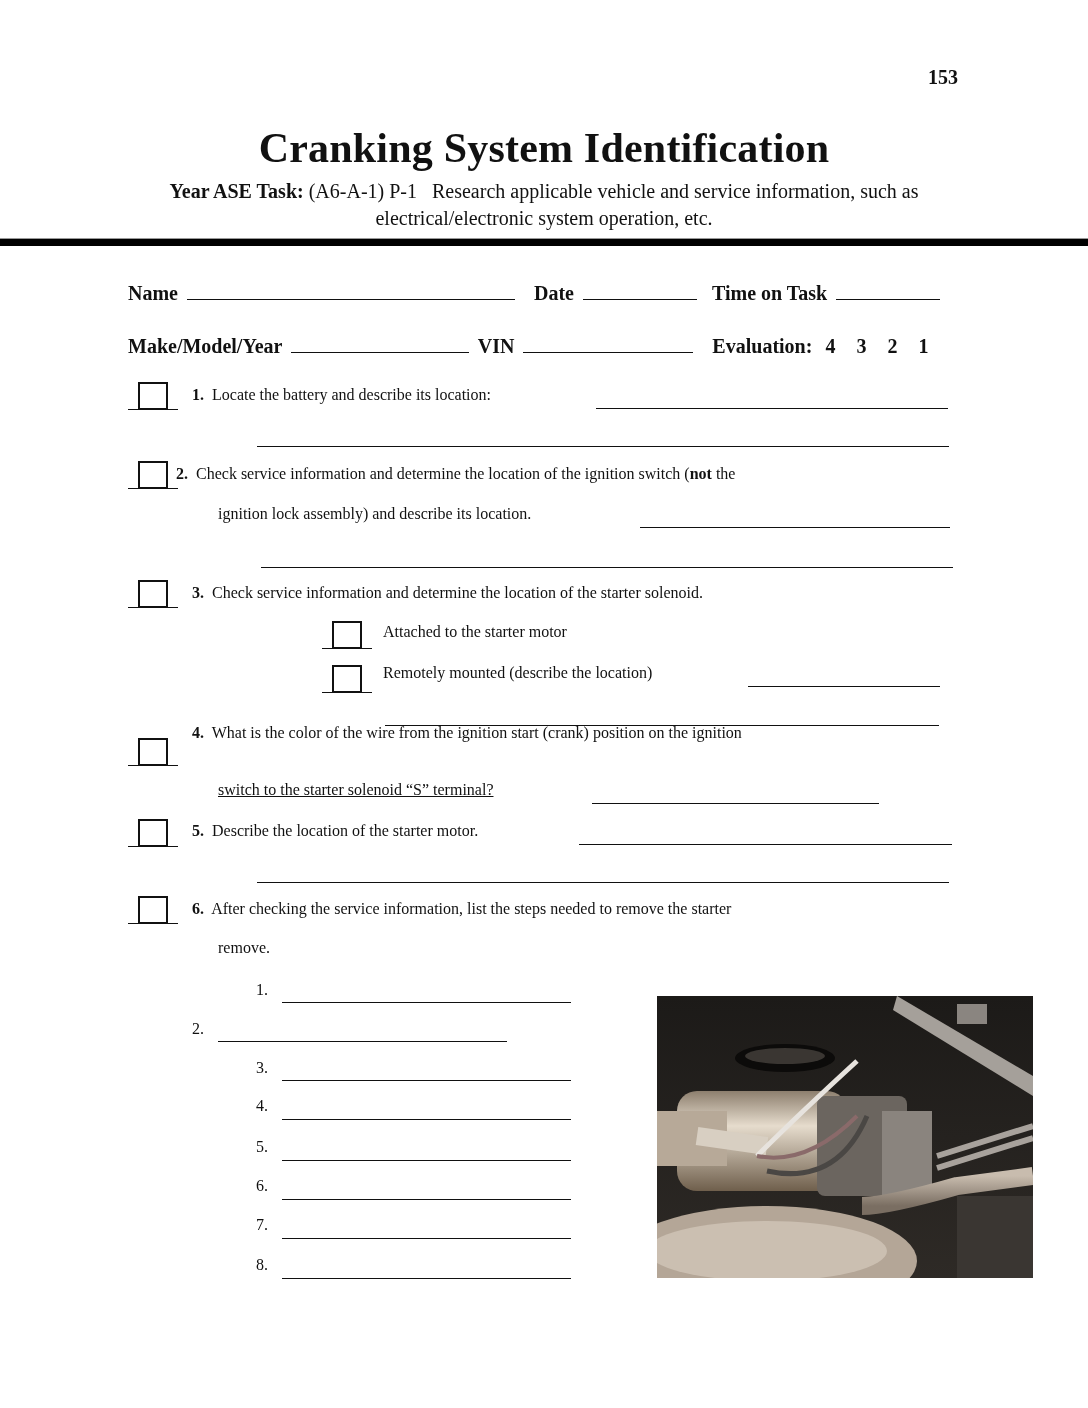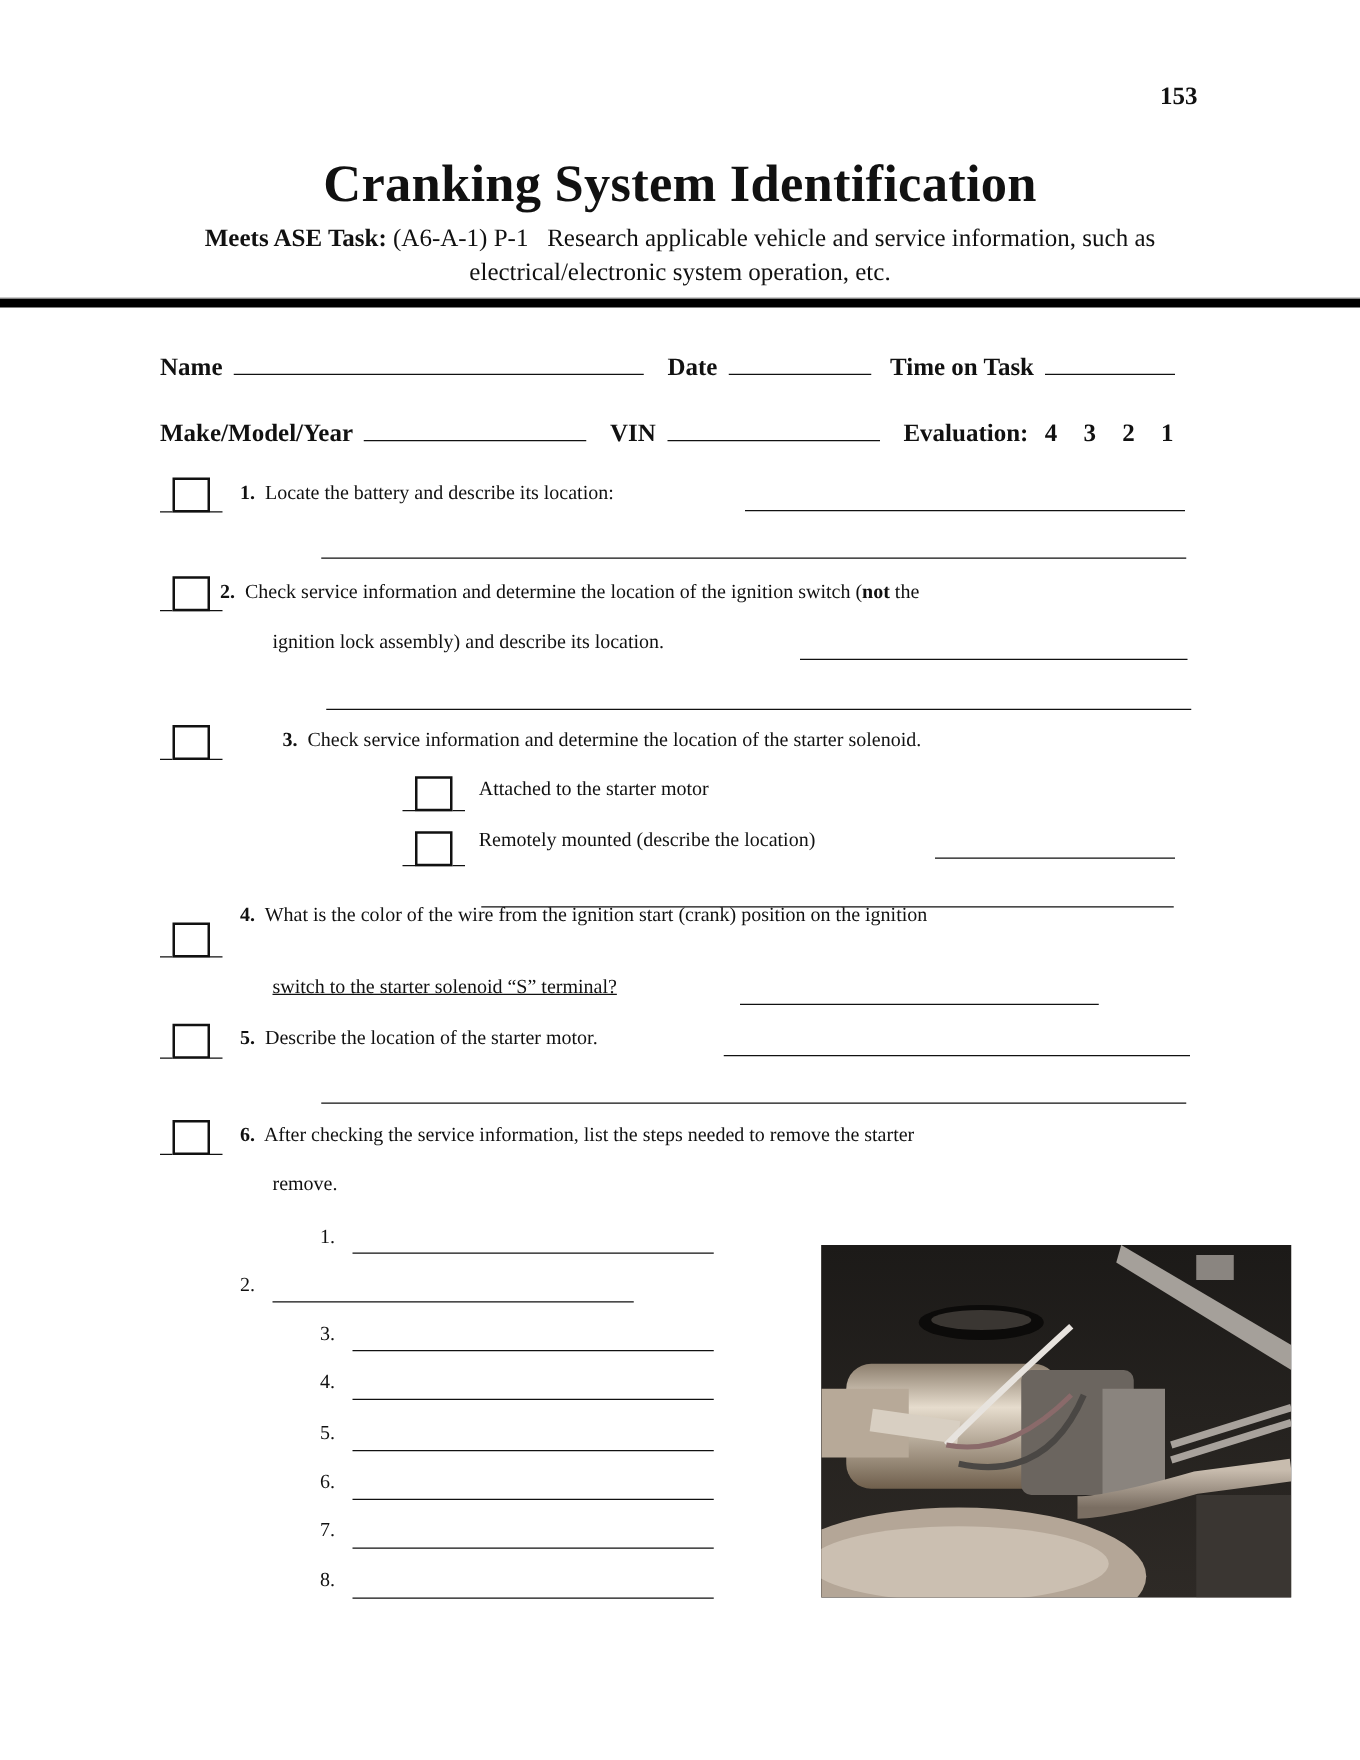--- a/index.html
+++ b/index.html
@@ -27,39 +27,39 @@
   .chk .box { position: absolute; left: 10px; bottom: 0; width: 30px; height: 28px; border: 2px solid #111; background: #fff; box-sizing: border-box; }
 
   .photo { left: 657px; top: 996px; width: 376px; height: 282px; overflow: hidden; background: #2a2622; }
 </style>
 </head>
 <body>
 
 <div class="abs page-num">153</div>
 <div class="abs title">Cranking System Identification</div>
 <div class="abs ase">
-  <div><b>Meets ASE Task:</b> <span style="white-space:pre">(A6-A-1) P-1   Research applicable vehicle and service information, such as</span></div>
+  <div><b>Year ASE Task:</b> <span style="white-space:pre">(A6-A-1) P-1   Research applicable vehicle and service information, such as</span></div>
   <div>electrical/electronic system operation, etc.</div>
 </div>
 <div class="abs rule-thin"></div>
 <div class="abs rule-thick"></div>
 
 <div class="abs field-row" style="left:128px; top:281px;">
   <span>Name</span>
   <span class="blank" style="width:328px"></span>
   <span style="margin-left:10px">Date</span>
   <span class="blank" style="width:114px"></span>
   <span style="margin-left:6px">Time on Task</span>
   <span class="blank" style="width:104px"></span>
 </div>
 
 <div class="abs field-row" style="left:128px; top:334px;">
   <span>Make/Model/Year</span>
   <span class="blank" style="width:178px"></span>
-  <span style="margin-left:10px">VIN</span>
+  <span style="">VIN</span>
   <span class="blank" style="width:170px"></span>
   <span style="margin-left:10px">Evaluation:</span>
   <span style="margin-left:8px">4</span>
   <span style="margin-left:16px">3</span>
   <span style="margin-left:16px">2</span>
   <span style="margin-left:16px">1</span>
 </div>
 
 <div class="abs chk" style="left:128px; top:378px;">
     <div class="lead"></div>
@@ -81,21 +81,21 @@
   <span>Check service information and determine the location of the ignition switch (</span><b>not</b><span> the</span>
 </div>
 <div class="abs q-text" style="left:218px; top:505px;">ignition lock assembly) and describe its location.</div>
 <div class="abs line" style="left:640px; top:527px; width:310px;"></div>
 <div class="abs line" style="left:261px; top:567px; width:692px;"></div>
 
 <div class="abs chk" style="left:128px; top:576px;">
     <div class="lead"></div>
     <div class="box"></div>
   </div>
-<div class="abs q-text" style="left:192px; top:584px;margin-left:34px;">
+<div class="abs q-text" style="left:192px; top:584px;">
   <b>3.</b>&nbsp;
   <span>Check service information and determine the location of the starter solenoid.</span>
 </div>
 <div class="abs chk" style="left:322px; top:617px;">
     <div class="lead"></div>
     <div class="box"></div>
   </div>
 <div class="abs q-text" style="left:383px; top:623px;">Attached to the starter motor</div>
 <div class="abs chk" style="left:322px; top:661px;">
     <div class="lead"></div>

